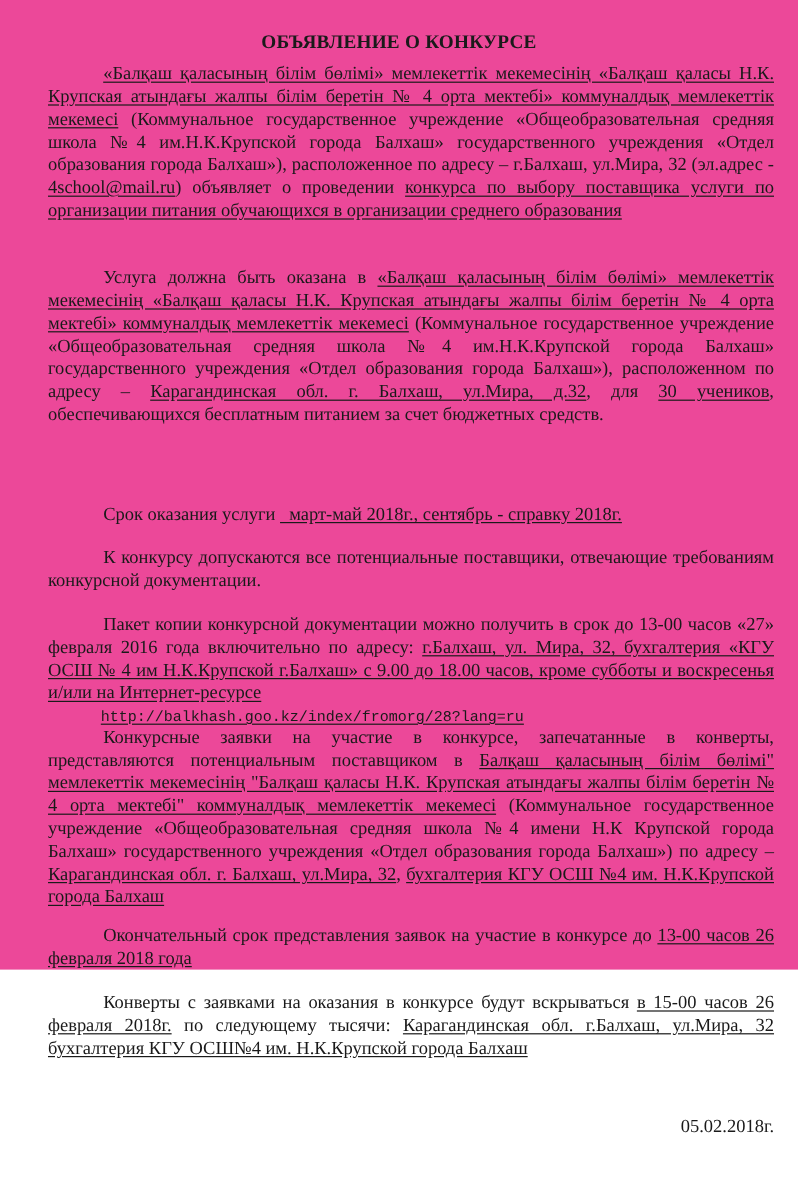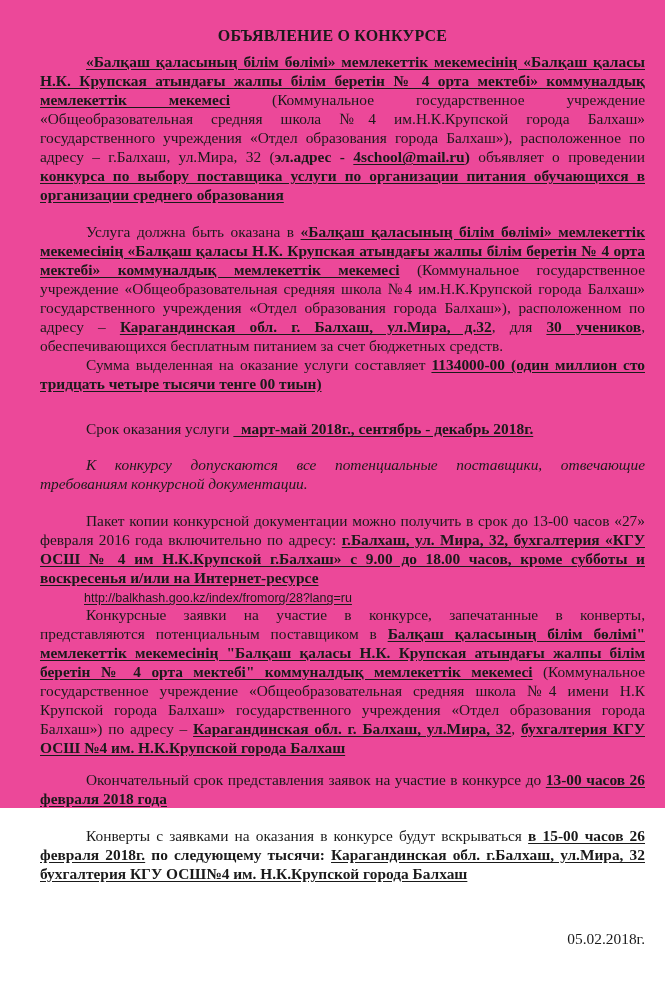--- a/index.html
+++ b/index.html
@@ -12,48 +12,47 @@
   .title {
     position: absolute; top: 27px; left: 0; width: 665px;
     text-align: center; font-weight: bold; font-size: 16px; letter-spacing: 0.2px;
   }
   .para {
     position: absolute; left: 40px; width: 605px;
     font-size: 15.4px; line-height: 19px; text-align: justify;
     text-indent: 46px;
   }
   b.u, span.u { text-decoration: underline; text-underline-offset: 2px; }
-  b { font-weight: bold; }
+  b { font-weight: normal; }
   .url {
-    font-family: Liberation Sans, sans-serif;
+    font-family: Liberation Mono, monospace;
     font-size: 12.5px; text-decoration: underline; text-underline-offset: 2px;
     margin-left: 44px; text-indent: 0;
     display: inline-block;
   }
   .date {
     position: absolute; right: 20px; top: 978px;
     font-size: 15.4px;
   }
 </style>
 </head>
 <body>
 
 <div class="page">
 
   <div class="title">ОБЪЯВЛЕНИЕ О КОНКУРСЕ</div>
 
   <p class="para" style="top:52px;margin:0;"><b class="u">«Балқаш қаласының білім бөлімі» мемлекеттік мекемесінің «Балқаш қаласы Н.К. Крупская атындағы жалпы білім беретін № 4 орта мектебі» коммуналдық мемлекеттік мекемесі</b><span> (Коммунальное государственное учреждение «Общеобразовательная средняя школа №4 им.Н.К.Крупской города Балхаш» государственного учреждения «Отдел образования города Балхаш»), расположенное по адресу – г.Балхаш, ул.Мира, 32 (</span><b>эл.адрес - </b><b class="u">4school@mail.ru</b><b>)</b><span> объявляет о проведении </span><b class="u">конкурса по выбору поставщика услуги по организации питания обучающихся в организации среднего образования</b></p>
 
   <p class="para" style="top:222px;margin:0;"><span>Услуга должна быть оказана в </span><b class="u">«Балқаш қаласының білім бөлімі» мемлекеттік мекемесінің «Балқаш қаласы Н.К. Крупская атындағы жалпы білім беретін № 4 орта мектебі» коммуналдық мемлекеттік мекемесі</b><span> (Коммунальное государственное учреждение «Общеобразовательная средняя школа №4 им.Н.К.Крупской города Балхаш» государственного учреждения «Отдел образования города Балхаш»), расположенном по адресу – </span><b class="u">Карагандинская обл. г. Балхаш, ул.Мира, д.32</b><span>, для </span><b class="u">30 учеников</b><span>, обеспечивающихся бесплатным питанием за счет бюджетных средств.</span></p>
 
-  <p class="para" style="top:355px;margin:0;"><span>Сумма выделенная на оказание услуги составляет </span><b class="u">1134000-00 (один миллион сто тридцать четыре тысячи тенге 00 тиын)</b></p>
 
-  <p class="para" style="top:419px;margin:0;"><span>Срок оказания услуги </span><b class="u" style="white-space:pre;">  март-май 2018г., сентябрь - декабрь 2018г.</b></p>
+  <p class="para" style="top:419px;margin:0;"><span>Срок оказания услуги </span><b class="u" style="white-space:pre;">  март-май 2018г., сентябрь - справку 2018г.</b></p>
 
-  <p class="para" style="top:455px;margin:0;font-style:italic;"><span>К конкурсу допускаются все потенциальные поставщики, отвечающие требованиям конкурсной документации.</span></p>
+  <p class="para" style="top:455px;margin:0;"><span>К конкурсу допускаются все потенциальные поставщики, отвечающие требованиям конкурсной документации.</span></p>
 
   <p class="para" style="top:511px;margin:0;"><span>Пакет копии конкурсной документации можно получить в срок до 13-00 часов «27» февраля 2016 года включительно по адресу: </span><b class="u">г.Балхаш, ул. Мира, 32, бухгалтерия «КГУ ОСШ № 4 им Н.К.Крупской г.Балхаш» с 9.00 до 18.00 часов, кроме субботы и воскресенья и/или на Интернет-ресурсе</b><br><span class="url">http://balkhash.goo.kz/index/fromorg/28?lang=ru</span></p>
 
   <p class="para" style="top:605px;margin:0;"><span>Конкурсные заявки на участие в конкурсе, запечатанные в конверты, представляются потенциальным поставщиком в </span><b class="u">Балқаш қаласының білім бөлімі" мемлекеттік мекемесінің "Балқаш қаласы Н.К. Крупская атындағы жалпы білім беретін № 4 орта мектебі" коммуналдық мемлекеттік  мекемесі</b><span> (Коммунальное государственное учреждение «Общеобразовательная средняя школа №4 имени Н.К Крупской города Балхаш» государственного учреждения «Отдел образования города Балхаш») по адресу – </span><b class="u">Карагандинская обл. г. Балхаш, ул.Мира, 32</b><span>, </span><b class="u">бухгалтерия КГУ ОСШ №4 им. Н.К.Крупской города Балхаш</b></p>
 
   <p class="para" style="top:770px;margin:0;"><span>Окончательный срок представления заявок на участие в конкурсе до </span><b class="u">13-00 часов 26 февраля 2018 года</b></p>
 
   <p class="para" style="top:826px;margin:0;"><span>Конверты с заявками на оказания в конкурсе будут вскрываться </span><b class="u">в 15-00 часов 26 февраля 2018г.</b><b> по следующему тысячи: </b><b class="u">Карагандинская обл. г.Балхаш, ул.Мира, 32 бухгалтерия КГУ ОСШ№4 им. Н.К.Крупской города Балхаш</b></p>
 
 

